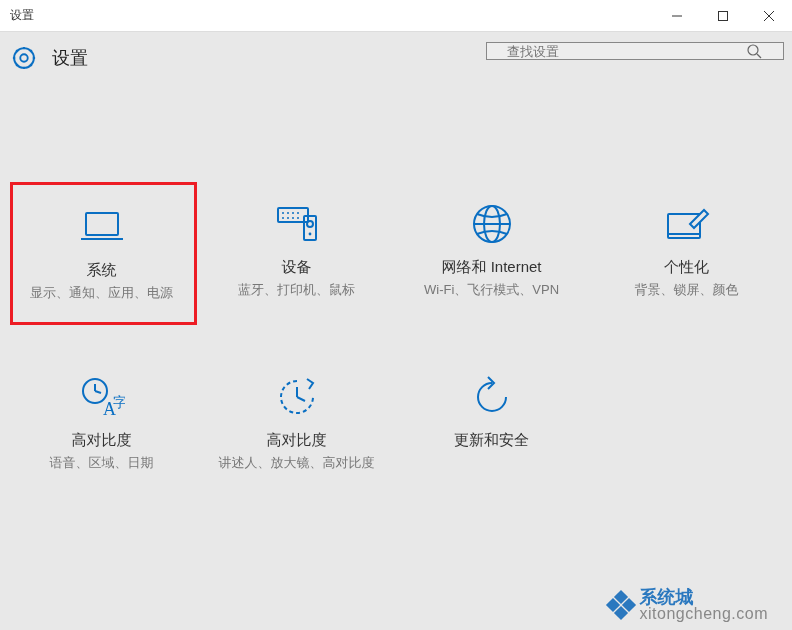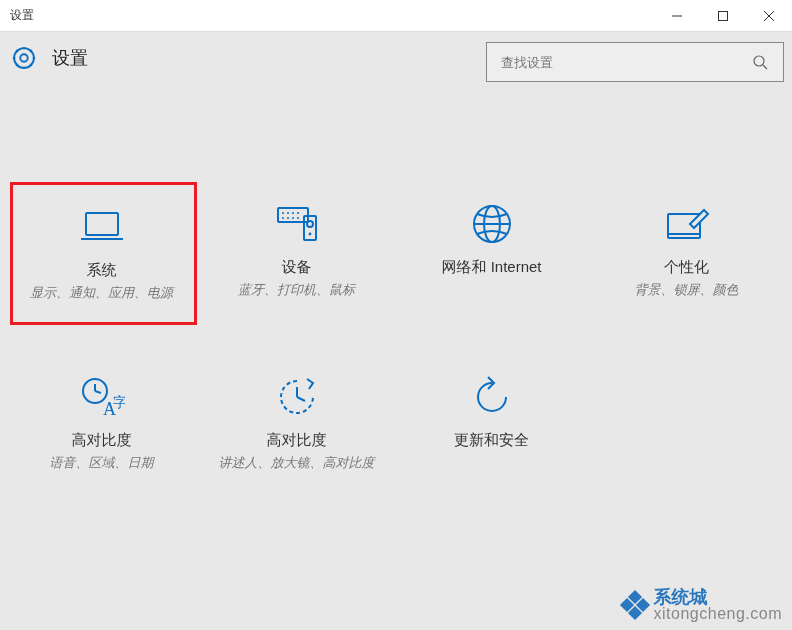--- a/index.html
+++ b/index.html
@@ -10,34 +10,34 @@
     .titlebar-label { font-size:12px; color:#333; }
     .win-btns { position:absolute; top:0; right:0; height:32px; display:flex; }
     .win-btn { width:46px; height:32px; display:flex; align-items:center; justify-content:center; font-size:13px; color:#333; cursor:pointer; }
     .win-btn svg { display:block; }
 
     
     .header { display:flex; align-items:center; padding:12px 10px 10px 10px; }
     .gear { width:28px; height:28px; display:flex; align-items:center; justify-content:center; margin-right:14px; }
     .header-title { font-size:18px; color:#222; }
 
-    .searchbox { position:absolute; top:42px; right:8px; width:298px; height:40px; border:1px solid #888; background:#eee; display:flex; align-items:center; padding:0 14px; }
+    .searchbox { position:absolute; top:42px; right:8px; width:298px; height:18px; border:1px solid #888; background:#eee; display:flex; align-items:center; padding:0 20px; }
     .searchbox input { border:none; outline:none; background:transparent; flex:1; font-size:13px; color:#666; }
     .search-icon { width:18px; height:18px; display:flex; align-items:center; justify-content:center; }
 
     
     .grid { padding:100px 10px 0 10px; display:grid; grid-template-columns:repeat(4,1fr); gap:30px 8px; }
     .tile { display:flex; flex-direction:column; align-items:center; text-align:center; padding:18px 8px 20px 4px; cursor:pointer; }
     .tile.hl { border:3px solid #ed1c24; }
     .icon-wrap { width:48px; height:48px; display:flex; align-items:center; justify-content:center; margin-bottom:10px; color:#0a6fc3; }
     .tile-title { font-size:15px; color:#333; margin-bottom:4px; }
-    .tile-desc { font-size:13px; color:#777; max-width:170px; line-height:1.35;font-style:italic; }
-
-    
-    .watermark { position:absolute; bottom:8px; right:10px; display:flex; align-items:center; font-size:18px; color:#2a78bf; }
+    .tile-desc { font-size:13px; color:#777; max-width:170px; line-height:1.35; }
+
+    
+    .watermark { position:absolute; bottom:8px; right:24px; display:flex; align-items:center; font-size:18px; color:#2a78bf; }
     .wm-icon { width:26px; height:26px; position:relative; margin-right:6px; }
     .wm-icon span { position:absolute; width:10px; height:10px; background:#2a78bf; transform:rotate(45deg); }
     .wm-sub { font-size:16px; color:#888; letter-spacing:.5px; }
     .wm-txt { display:flex; flex-direction:column; line-height:1; }
     .wm-bold { font-weight:bold; }
   </style>
 </head>
 <body>
 
 <div class="titlebar">
@@ -120,20 +120,21 @@
   <div class="tile">
     <span class="icon-wrap">
       <svg width="44" height="44" viewBox="0 0 44 44" fill="none" stroke="#0a6fc3" stroke-width="2">
         <circle cx="22" cy="22" r="18"></circle>
         <ellipse cx="22" cy="22" rx="8" ry="18"></ellipse>
         <line x1="4" y1="22" x2="40" y2="22"></line>
         <path d="M7 12 Q22 18 37 12 M7 32 Q22 26 37 32"></path>
       </svg>
     </span>
     <span class="tile-title">网络和 Internet</span>
+    <span class="tile-desc">Wi-Fi、飞行模式、VPN</span>
   </div>
 
   <div class="tile">
     <span class="icon-wrap">
       <svg width="46" height="40" viewBox="0 0 46 40" fill="none" stroke="#0a6fc3" stroke-width="2">
         <rect x="4" y="10" width="32" height="24" rx="1"></rect>
         <line x1="4" y1="30" x2="36" y2="30"></line>
         <path d="M26 20 L40 6 L44 10 L30 24 Z" fill="#e8e8e8"></path>
       </svg>
     </span>

